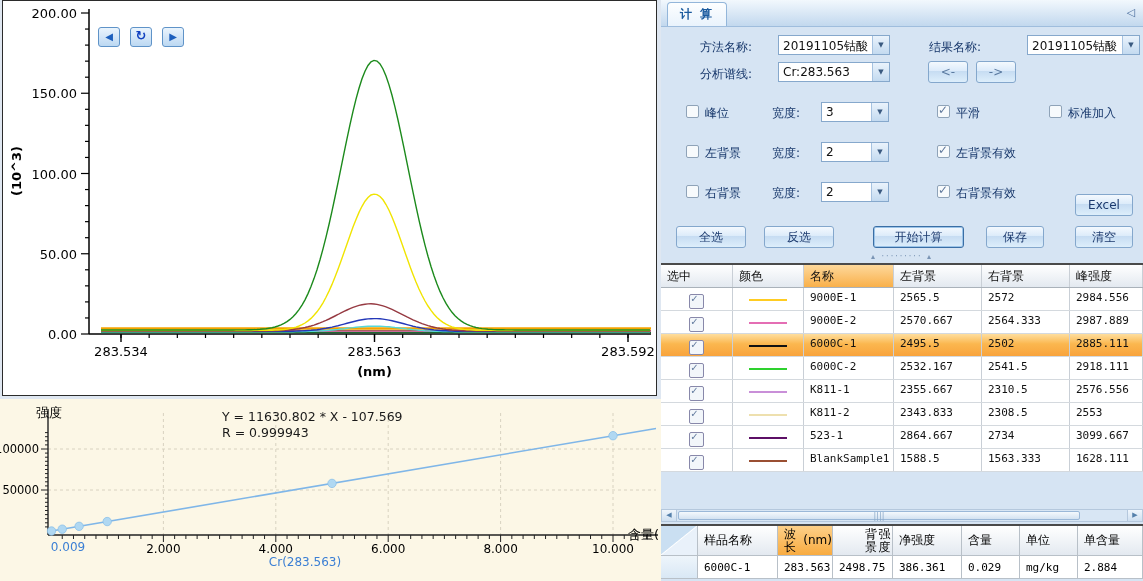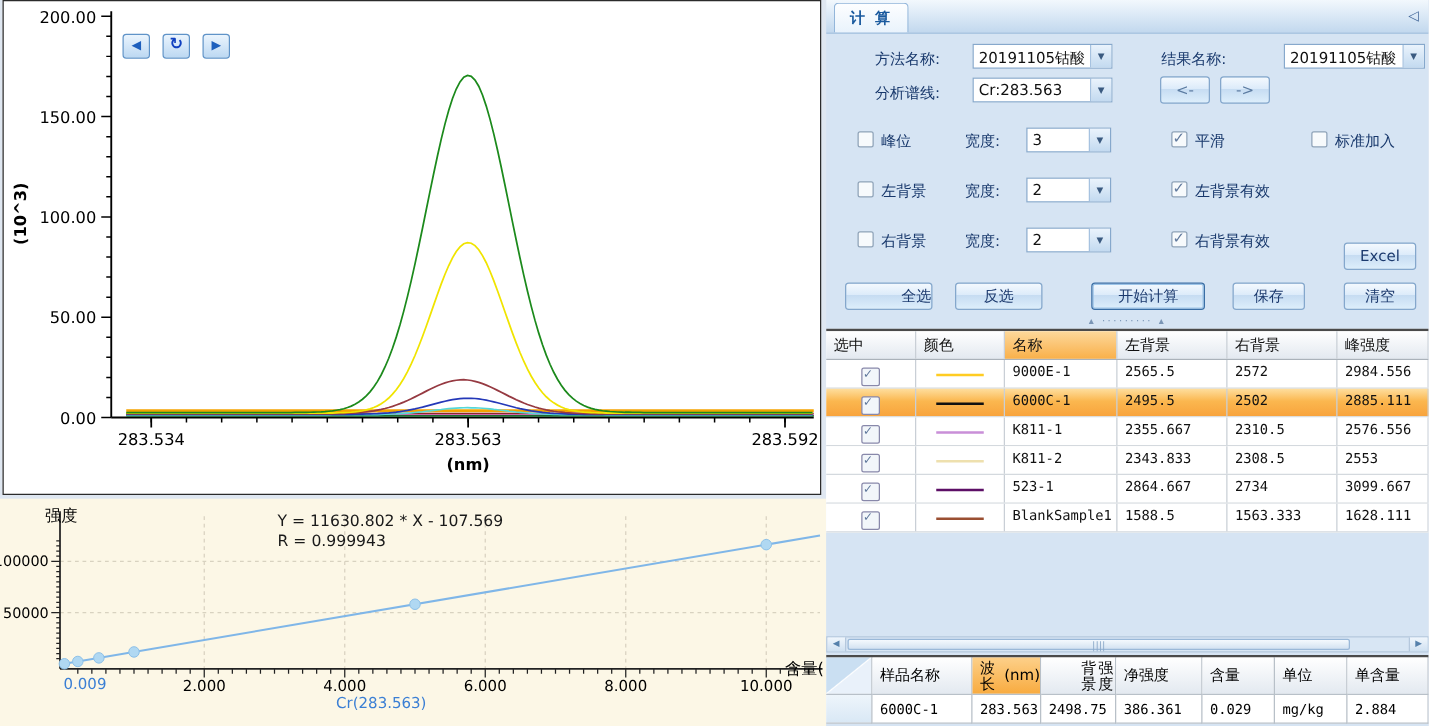--- a/index.html
+++ b/index.html
@@ -306,21 +306,21 @@
     <div class="lbl" style="left:44px;top:185px;">右背景</div>
     <div class="lbl" style="left:111px;top:185px;">宽度:</div>
     <div class="combo" style="left:160px;top:182px;width:68px;">
       <span class="val">2</span>
       <span class="dd">▼</span>
     </div>
     <div class="cb checked" style="left:276px;top:185px;"></div>
     <div class="lbl" style="left:295px;top:185px;">右背景有效</div>
     <div class="btn" style="left:414px;top:194px;width:58px;">Excel</div>
 
-    <div class="btn" style="left:15px;top:226px;width:70px;text-align:right;">全选</div>
+    <div class="btn" style="left:15px;top:226px;width:70px;">全选</div>
     <div class="btn" style="left:103px;top:226px;width:70px;">反选</div>
     <div class="btn primary" style="left:212px;top:226px;width:91px;">开始计算</div>
     <div class="btn" style="left:325px;top:226px;width:58px;">保存</div>
     <div class="btn" style="left:414px;top:226px;width:58px;">清空</div>
 
     <div class="splitter">▴ ········· ▴</div>
 
     <div class="stable">
       <div class="st-row hdr" id="st-head">
           <div class="st-cell" style="width: 72px;">选中</div>
@@ -336,31 +336,55 @@
               <div class="tcb"></div>
             </div>
             <div class="st-cell" style="width: 71px;">
               <div class="swatch" style="background: rgb(255, 204, 34);"></div>
             </div>
             <div class="st-cell" style="width: 90px;">9000E-1</div>
             <div class="st-cell" style="width: 88px;">2565.5</div>
             <div class="st-cell" style="width: 88px;">2572</div>
             <div class="st-cell" style="width: 73px;">2984.556</div>
           </div>
+          <div class="st-row">
+            <div class="st-cell" style="width: 72px;">
+              <div class="tcb"></div>
+            </div>
+            <div class="st-cell" style="width: 71px;">
+              <div class="swatch" style="background: rgb(228, 110, 180);"></div>
+            </div>
+            <div class="st-cell" style="width: 90px;">9000E-2</div>
+            <div class="st-cell" style="width: 88px;">2570.667</div>
+            <div class="st-cell" style="width: 88px;">2564.333</div>
+            <div class="st-cell" style="width: 73px;">2987.889</div>
+          </div>
           <div class="st-row sel">
             <div class="st-cell" style="width: 72px;">
               <div class="tcb"></div>
             </div>
             <div class="st-cell" style="width: 71px;">
               <div class="swatch" style="background: rgb(17, 17, 17);"></div>
             </div>
             <div class="st-cell" style="width: 90px;">6000C-1</div>
             <div class="st-cell" style="width: 88px;">2495.5</div>
             <div class="st-cell" style="width: 88px;">2502</div>
             <div class="st-cell" style="width: 73px;">2885.111</div>
+          </div>
+          <div class="st-row">
+            <div class="st-cell" style="width: 72px;">
+              <div class="tcb"></div>
+            </div>
+            <div class="st-cell" style="width: 71px;">
+              <div class="swatch" style="background: rgb(46, 209, 46);"></div>
+            </div>
+            <div class="st-cell" style="width: 90px;">6000C-2</div>
+            <div class="st-cell" style="width: 88px;">2532.167</div>
+            <div class="st-cell" style="width: 88px;">2541.5</div>
+            <div class="st-cell" style="width: 73px;">2918.111</div>
           </div>
           <div class="st-row">
             <div class="st-cell" style="width: 72px;">
               <div class="tcb"></div>
             </div>
             <div class="st-cell" style="width: 71px;">
               <div class="swatch" style="background: rgb(201, 143, 216);"></div>
             </div>
             <div class="st-cell" style="width: 90px;">K811-1</div>
             <div class="st-cell" style="width: 88px;">2355.667</div>

